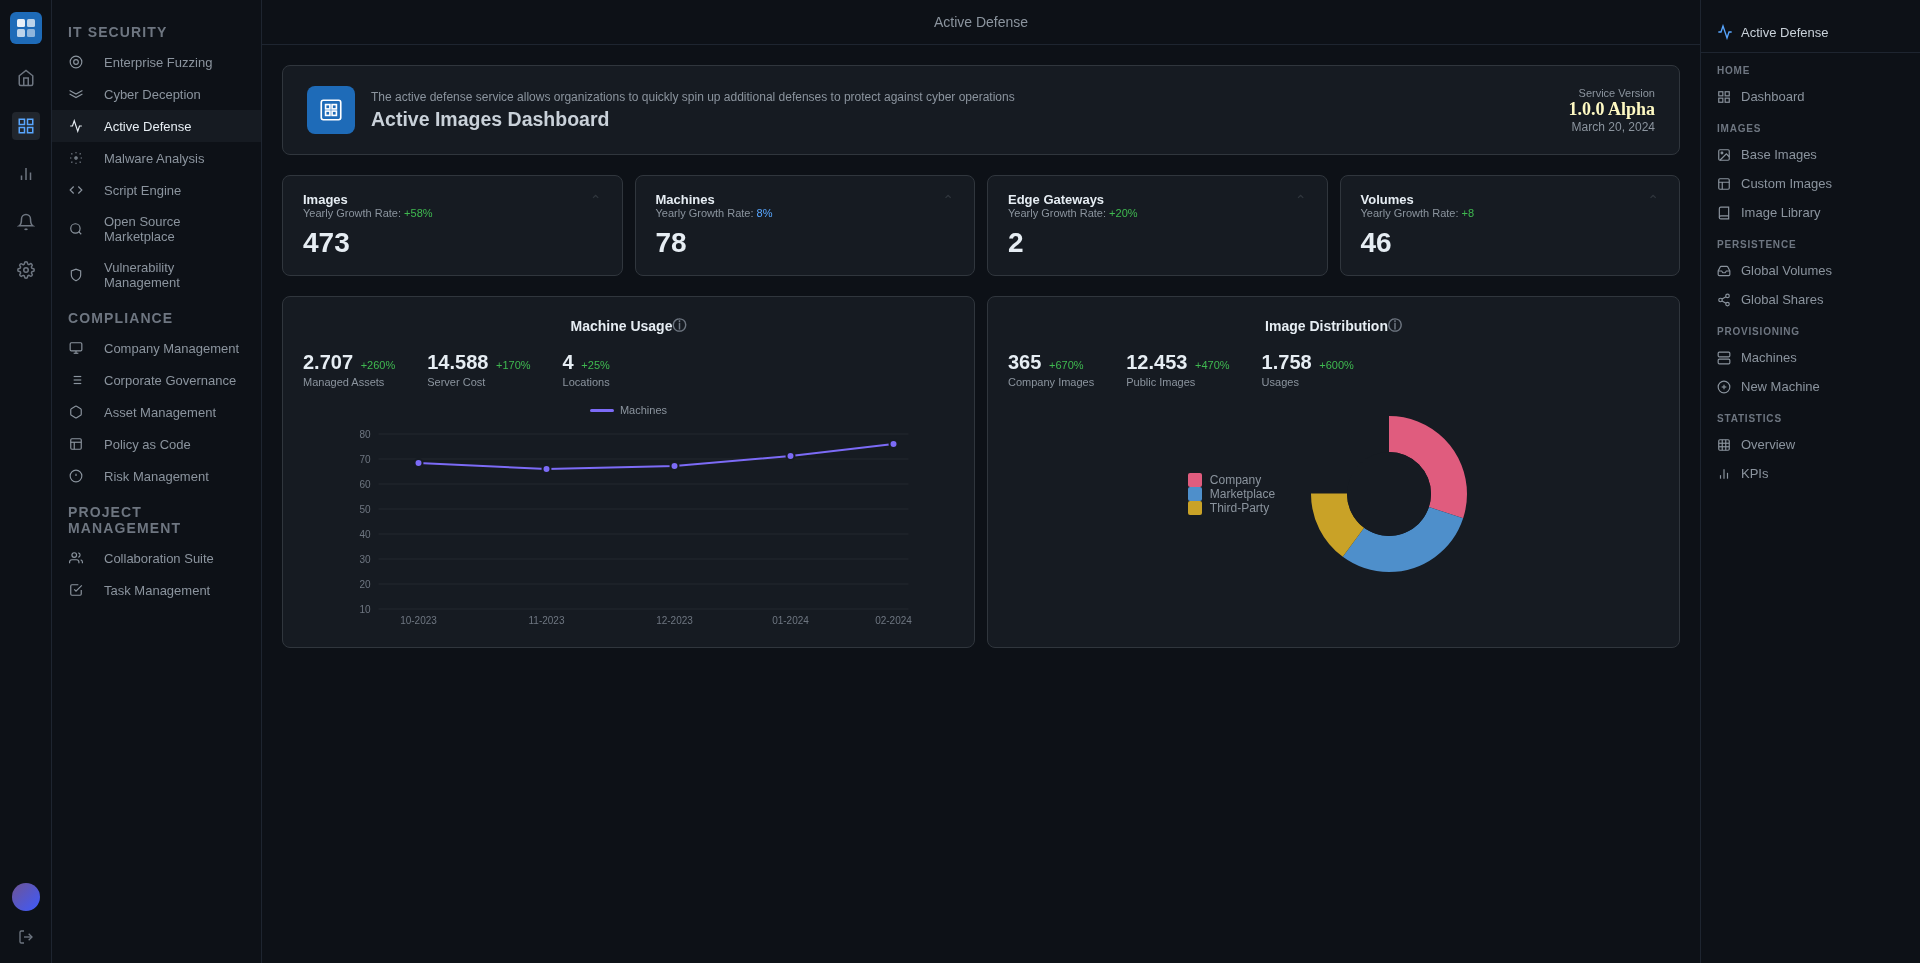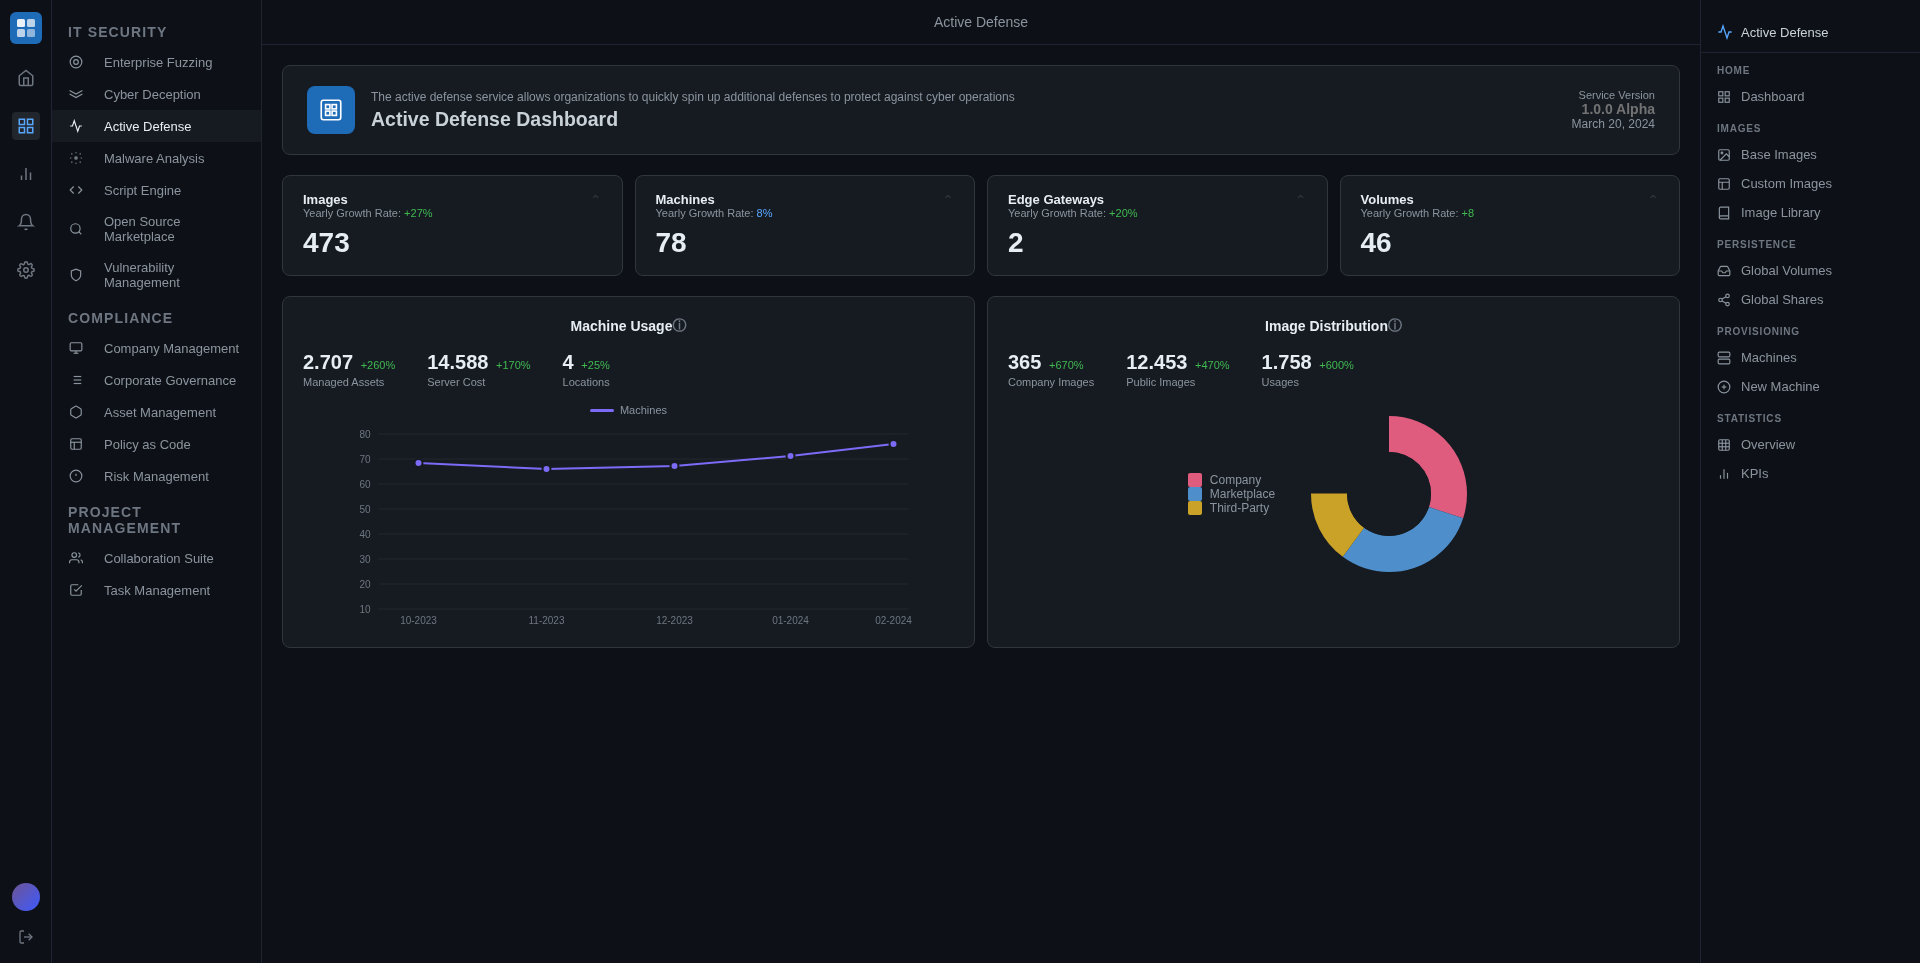--- a/index.html
+++ b/index.html
@@ -117,21 +117,21 @@
     .banner-left { display: flex; align-items: center; gap: 16px; }
     .banner-icon {
       width: 48px; height: 48px;
       background: #1e6bb8;
       border-radius: 8px;
       display: flex; align-items: center; justify-content: center;
       color: white; font-size: 20px;
     }
     .banner-right { text-align: right; }
     .banner-right .version-label { font-size: 11px; color: #8b949e; }
-    .banner-right .version { font-size: 14px; font-weight: 700; color: #737373; }
+    .banner-right .version { font-size: 18px; font-weight: 700; color: #fef9c3; font-family: Liberation Serif, serif; }
     .banner-right .date { font-size: 12px; color: #8b949e; }
 
     
     .stat-cards {
       display: flex;
       gap: 12px;
       margin: 0 20px 20px;
     }
     .stat-card {
       flex: 1;
@@ -464,38 +464,38 @@
         <svg width="26" height="26" viewBox="0 0 24 24" fill="none" stroke="white" stroke-width="1.5">
           <rect x="3" y="3" width="18" height="18" rx="2"></rect>
           <rect x="7" y="7" width="4" height="4"></rect>
           <rect x="13" y="7" width="4" height="4"></rect>
           <rect x="7" y="13" width="4" height="4"></rect>
           <rect x="13" y="13" width="4" height="4"></rect>
         </svg>
       </div>
       <div>
         <p style="font-size:12px;color:#8b949e;margin-bottom:4px;">The active defense service allows organizations to quickly spin up additional defenses to protect against cyber operations</p>
-        <h2>Active Defense Dashboard</h2>
+        <h2>Active Images Dashboard</h2>
       </div>
     </div>
     <div class="banner-right">
       <div class="version-label">Service Version</div>
       <div class="version">1.0.0 Alpha</div>
       <div class="date">March 20, 2024</div>
     </div>
   </div>
 
   <div class="stat-cards">
     <div class="stat-card">
       <div class="stat-card-header">
         <div>
           <div class="stat-card-title">Images</div>
           <div class="stat-card-growth">
             <span>Yearly Growth Rate: </span>
-            <span class="positive">+27%</span>
+            <span class="positive">+58%</span>
           </div>
         </div>
         <span class="chevron-up">⌃</span>
       </div>
       <div class="stat-card-value">473</div>
     </div>
 
     <div class="stat-card">
       <div class="stat-card-header">
         <div>

